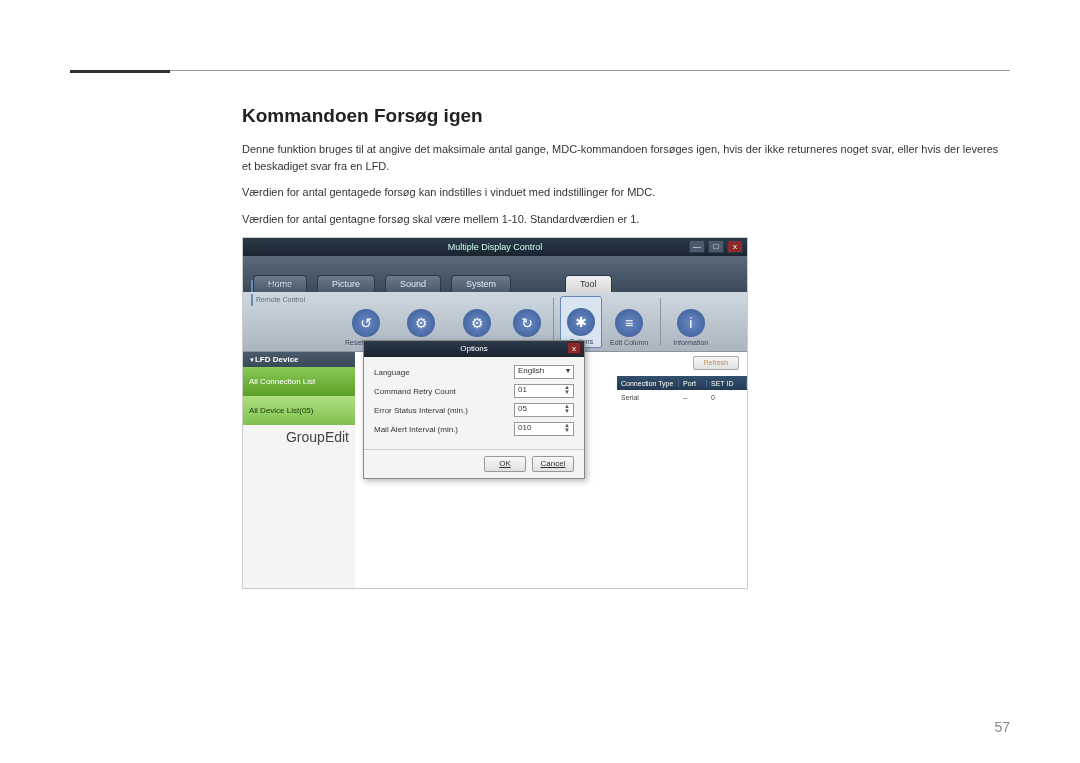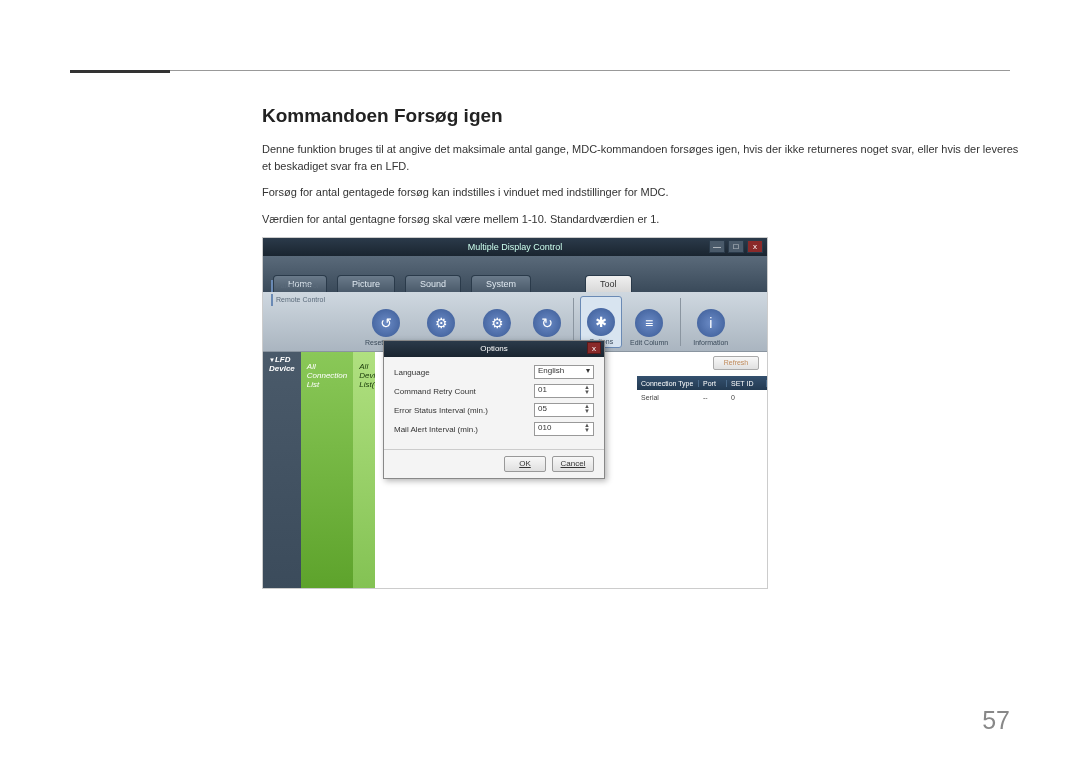--- a/index.html
+++ b/index.html
@@ -23,40 +23,40 @@
     position: absolute;
     top: 70px;
     left: 70px;
     width: 100px;
     height: 3px;
     background: #333;
   }
   .content {
     position: absolute;
     top: 105px;
-    left: 262px;
+    left: 242px;
     width: 760px;
   }
   .section-title {
     font-size: 19px;
     font-weight: 600;
     color: #222;
     margin-bottom: 14px;
   }
   .body-text {
     font-size: 11px;
     line-height: 1.5;
     color: #333;
     margin-bottom: 10px;
   }
   .page-number {
     position: absolute;
     bottom: 28px;
     right: 70px;
-    font-size: 25px;
+    font-size: 14px;
     color: #888;
     font-weight: 300;
   }
   
   .screenshot {
     margin-top: 6px;
     width: 506px;
     height: 352px;
     border: 1px solid #ccc;
     background: #fff;
@@ -167,22 +167,21 @@
     margin-bottom: 2px;
   }
   .main-area {
     display: flex;
     height: 254px;
   }
   .sidebar {
     width: 112px;
     background: linear-gradient(#3a4a5a,#2a3a4a);
     display: flex;
-    flex-direction: row;
-    font-style: italic;
+    flex-direction: column;
   }
   .sb-header {
     background: linear-gradient(#4a5a6a,#3a4a5a);
     color: #fff;
     padding: 3px 6px;
     font-size: 8px;
     font-weight: bold;
   }
   .sb-header::before { content: "\25BC "; font-size: 6px; }
   .sb-footer::before { content: "\25B2 "; font-size: 6px; }
@@ -324,21 +323,21 @@
 </style>
 </head>
 <body>
 
 <div class="hr-top"></div>
 <div class="hr-accent"></div>
 
 <div class="content">
   <div class="section-title">Kommandoen Forsøg igen</div>
   <div class="body-text">Denne funktion bruges til at angive det maksimale antal gange, MDC-kommandoen forsøges igen, hvis der ikke returneres noget svar, eller hvis der leveres et beskadiget svar fra en LFD.</div>
-  <div class="body-text">Forsøg for antal gentagede forsøg kan indstilles i vinduet med indstillinger for MDC.</div>
+  <div class="body-text">Værdien for antal gentagede forsøg kan indstilles i vinduet med indstillinger for MDC.</div>
   <div class="body-text">Værdien for antal gentagne forsøg skal være mellem 1-10. Standardværdien er 1.</div>
 
   <div class="screenshot">
 
     <div class="titlebar">
       <span>Multiple Display Control</span>
       <div class="win-buttons">
         <div class="win-btn">—</div>
         <div class="win-btn">□</div>
         <div class="win-btn close">x</div>

